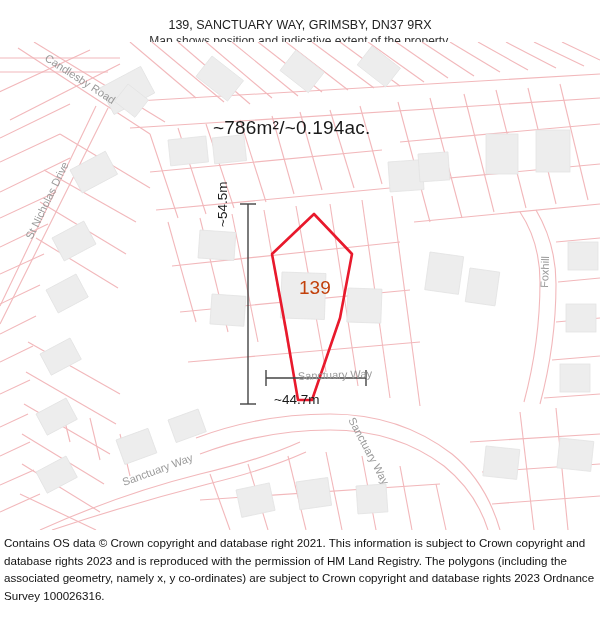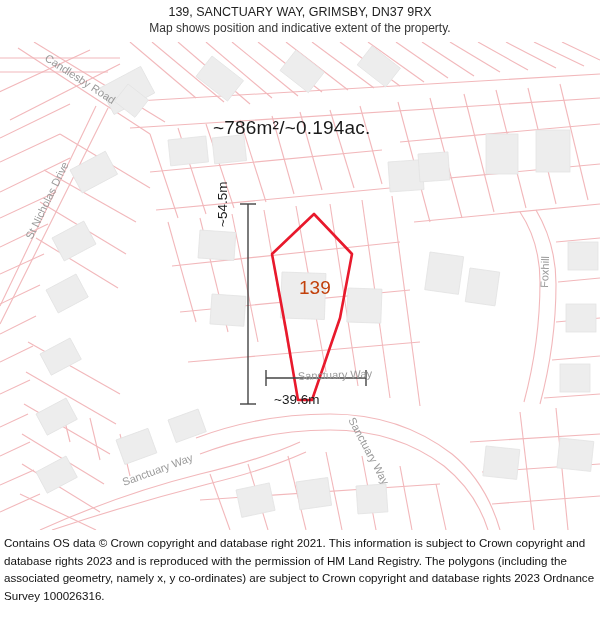--- a/index.html
+++ b/index.html
@@ -14,21 +14,21 @@
     color: #222;
     overflow: hidden;
   }
   .page {
     position: relative;
     width: 600px;
     height: 625px;
   }
   .header {
     position: absolute;
-    top: 0;
+    top: 13px;
     left: 0;
     width: 600px;
     height: 42px;
     text-align: center;
     padding-top: 4px;
     box-sizing: border-box;
   }
   .header .title {
     font-size: 12.5px;
     color: #222;
@@ -300,18 +300,18 @@
         <text transform="translate(298,338) rotate(-2)">Sanctuary Way</text>
         <text transform="translate(348,378) rotate(62)">Sanctuary Way</text>
         <text transform="translate(124,444) rotate(-20)">Sanctuary Way</text>
         <text transform="translate(548,246) rotate(-88)">Foxhill</text>
       </g>
     </svg>
 
     <div class="area-label">~786m²/~0.194ac.</div>
     <div class="plot-number">139</div>
     <div class="dim-v">~54.5m</div>
-    <div class="dim-h">~39.6m</div>
+    <div class="dim-h">~44.7m</div>
   </div>
 
   <div class="footer">Contains OS data © Crown copyright and database right 2021. This information is subject to Crown copyright and database rights 2023 and is reproduced with the permission of HM Land Registry. The polygons (including the associated geometry, namely x, y co-ordinates) are subject to Crown copyright and database rights 2023 Ordnance Survey 100026316.</div>
 
 </div>
 
 </body></html>

